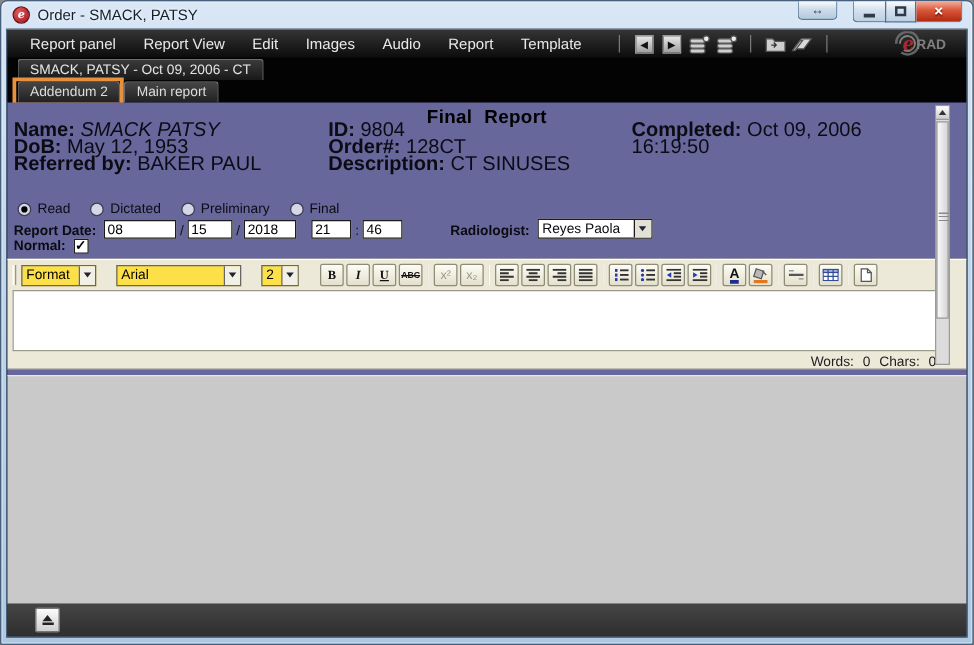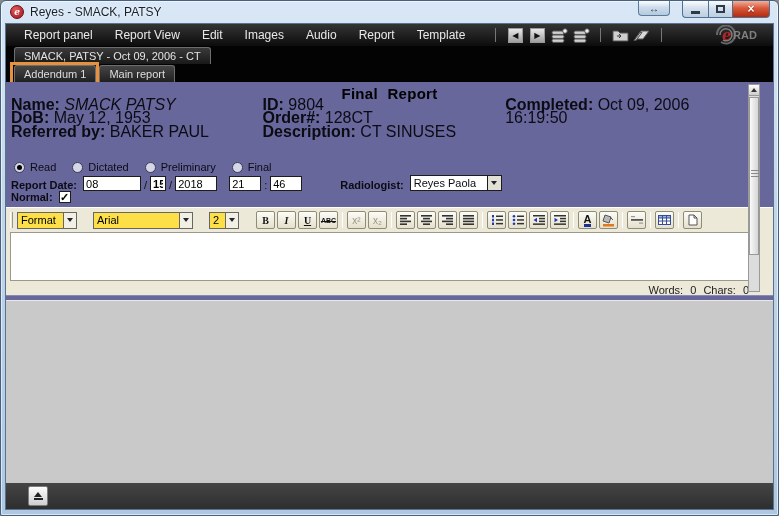--- a/index.html
+++ b/index.html
@@ -142,21 +142,21 @@
 
   svg{ display:block; }
 </style>
 </head>
 <body>
 
 <div class="window">
 
   <div class="titlebar">
     <div class="app-icon">e</div>
-    <div class="title-text">Reyes - SMACK, PATSY</div>
+    <div class="title-text">Order - SMACK, PATSY</div>
     <div class="win-controls">
       <div class="btn-resize">↔</div>
       <div class="win-group">
         <div class="win-btn min">
           <div class="glyph-min"></div>
         </div>
         <div class="win-btn max">
           <div class="glyph-max"></div>
         </div>
         <div class="win-btn close">×</div>
@@ -225,21 +225,21 @@
           <text x="38" y="14" font-family="Liberation Sans" font-size="11" font-weight="bold" fill="#8a8a8a">RAD</text>
         </svg>
       </div>
     </div>
 
     <div class="tabrow">
       <div class="tab">SMACK, PATSY - Oct 09, 2006 - CT</div>
     </div>
 
     <div class="tabrow">
-      <div class="tab sub annot">Addendum 1</div>
+      <div class="tab sub annot">Addendum 2</div>
       <div class="tab sub">Main report</div>
     </div>
 
     <div class="scrollwrap">
 
       <div class="purple">
         <div class="rp-heading">Final Report</div>
 
         <div class="info">
           <div class="col-a">
@@ -280,21 +280,21 @@
           <span class="radio-item">
             <span class="radio"></span>
             <span>Final</span>
           </span>
         </div>
 
         <div class="row-date">
           <span class="lbl">Report Date:</span>
           <input class="dfield" style="width: 58px;" value="08">
           <span class="dsep">/</span>
-          <input class="dfield" style="width: 16px; font-weight: bold;" value="15">
+          <input class="dfield" style="width: 36px;" value="15">
           <span class="dsep">/</span>
           <input class="dfield" style="width: 42px;" value="2018">
           <span class="dsep" style="width:6px"></span>
           <input class="dfield" style="width: 32px;" value="21">
           <span class="dsep">:</span>
           <input class="dfield" style="width: 32px;" value="46">
           <span class="lbl" style="margin-left:38px; margin-right:6px;">Radiologist:</span>
           <div class="fakeselect" style="width:92px">
             <span class="sval">Reyes Paola</span>
             <span class="arrowbox">

